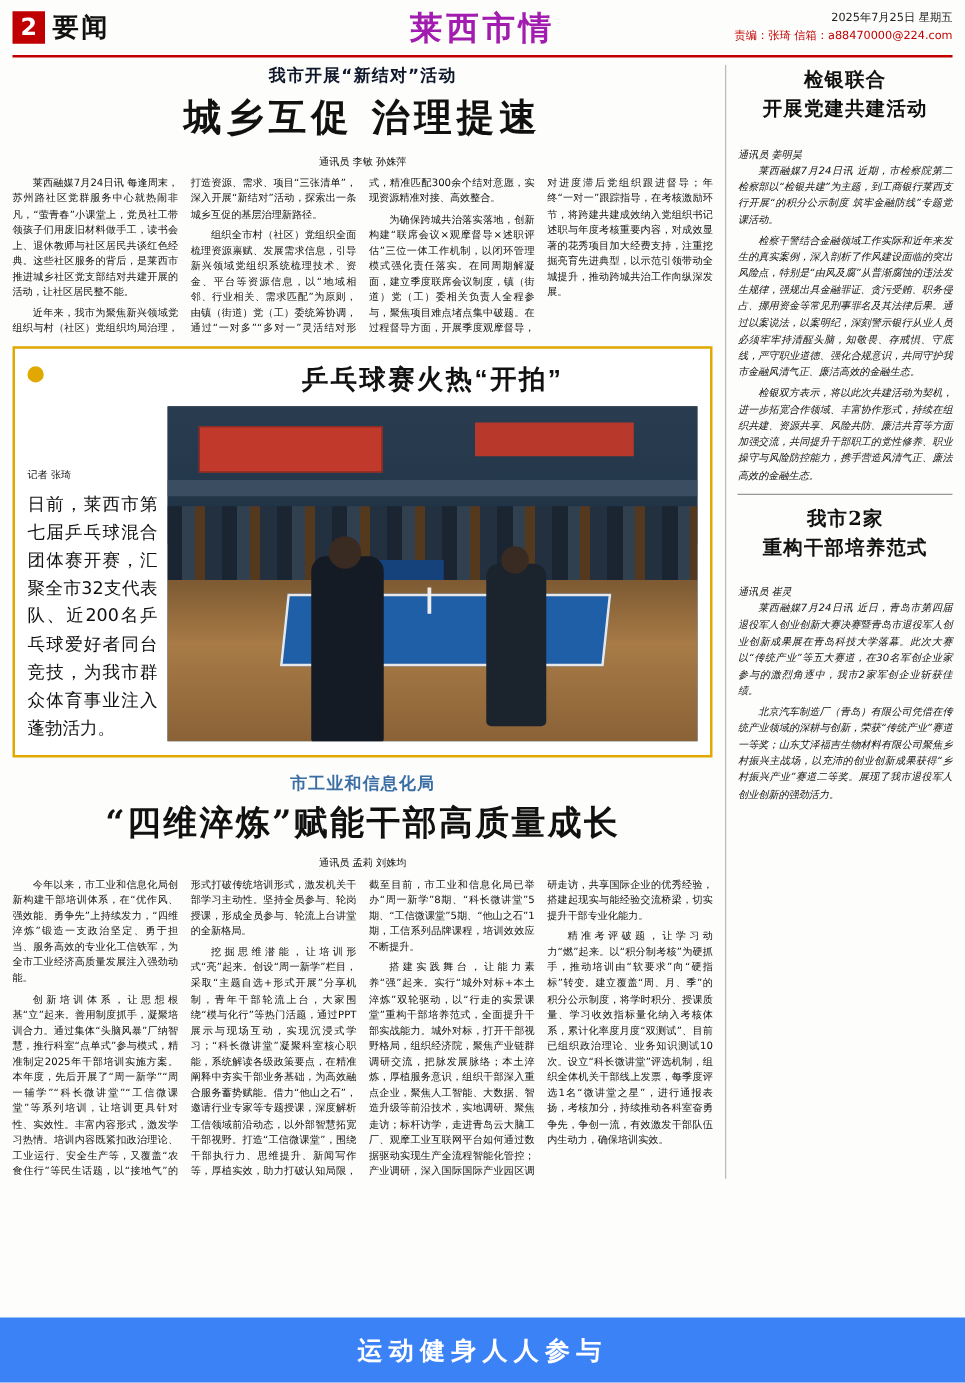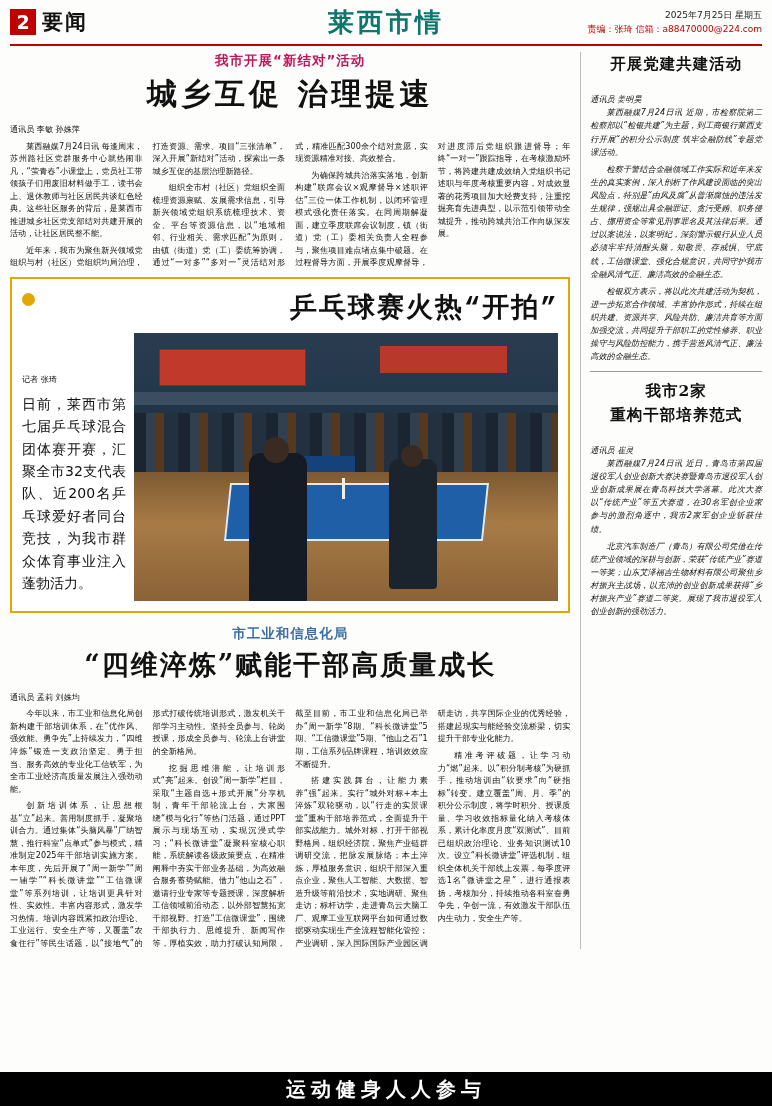--- a/index.html
+++ b/index.html
@@ -17,53 +17,53 @@
   .masthead{display:flex;align-items:center;height:44px;border-bottom:2px solid #c00000;position:relative;}
   .page-badge{
     width:26px;height:26px;background:#c00000;color:#fff;
     font-size:19px;font-weight:bold;display:flex;align-items:center;justify-content:center;
     margin-right:6px;
   }
   .section-name{font-family:"DejaVu Serif","Liberation Serif",serif;font-size:21px;font-weight:bold;letter-spacing:2px;}
   .paper-name{
     position:absolute;left:0;right:0;text-align:center;
     font-family:"DejaVu Serif","Liberation Serif",serif;
-    font-size:26px;font-weight:bold;color:#0f766e;letter-spacing:3px;
+    font-size:26px;font-weight:bold;color:#a21caf;letter-spacing:3px;
   }
   .masthead-right{margin-left:auto;text-align:right;font-size:9px;line-height:1.6;color:#222;z-index:2;}
   .masthead-right .red{color:#c00000;}
 
   
   .cols{display:flex;margin-top:6px;}
   .left-zone{width:568px;}
   .right-rail{width:184px;margin-left:10px;border-left:1px solid #bbb;padding-left:9px;box-sizing:border-box;}
 
   
-  .kicker{text-align:center;font-size:13.5px;color:#be185d;font-weight:bold;letter-spacing:1px;}
+  .kicker{text-align:center;font-size:13.5px;color:#0f172a;font-weight:bold;letter-spacing:1px;}
   .headline-main{
     text-align:center;font-family:"DejaVu Serif","Liberation Serif",serif;
     font-size:30px;font-weight:bold;letter-spacing:4px;margin:4px 0 8px;
   }
 
   
   .textcols{column-count:4;column-gap:10px;font-size:8.1px;line-height:1.55;text-align:justify;}
   .textcols p{margin:0 0 4px;text-indent:2em;}
-  .byline{font-size:8.1px;line-height:1.55;margin:0 0 4px;}
+  .byline{font-size:8.1px;line-height:1.55;margin:0 0 4px;text-align:center;}
 
   
   .feature{
     margin-top:8px;border:2px solid #e0a800;padding:8px 10px 10px;
     display:flex;position:relative;background:#fff;
   }
   .feature .dot{width:13px;height:13px;border-radius:50%;background:#e0a800;position:absolute;left:10px;top:14px;}
   .feature-left{width:112px;padding-right:8px;box-sizing:border-box;font-size:8.1px;line-height:1.6;padding-top:86px;}
   .feature-main{flex:1;}
   .feature-title{
-    text-align:right;font-family:Liberation Mono, monospace;
-    font-size:27px;font-weight:bold;letter-spacing:2px;margin:2px 0 8px;
+    text-align:center;font-family:Liberation Sans, sans-serif;
+    font-size:21px;font-weight:bold;letter-spacing:2px;margin:2px 0 8px;
   }
   .photo{
     width:100%;height:268px;position:relative;overflow:hidden;background:#20303f;
   }
   
   .photo .wall{position:absolute;left:0;top:0;width:100%;height:41%;
     background:linear-gradient(#2a3c50,#24384b 55%,#1d2f40);}
   .photo .banner{position:absolute;left:6%;top:6%;width:34%;height:13%;background:#c1392b;border:1px solid #8d2a20;}
   .photo .banner2{position:absolute;left:58%;top:5%;width:30%;height:10%;background:#b8392c;}
   .photo .shelf{position:absolute;left:0;top:22%;width:100%;height:5%;background:#3a4d61;}
@@ -92,21 +92,21 @@
   .rail-head{
     text-align:center;font-family:"DejaVu Serif","Liberation Serif",serif;
     font-size:15.5px;font-weight:bold;line-height:1.5;letter-spacing:1px;
   }
   .rail-body{font-size:8.1px;line-height:1.62;text-align:justify;margin-top:18px;font-style:italic;}
   .rail-body p{margin:0 0 4px;text-indent:2em;}
   .rail-sep{border-top:1px solid #999;margin:8px 0 7px;}
 
   
   .footer{
-    position:absolute;left:0;bottom:0;width:772px;height:34px;background:#000000;
+    position:absolute;left:0;bottom:0;width:772px;height:52px;background:#3b82f6;
     display:flex;align-items:center;justify-content:center;gap:46px;
   }
   .footer span{
     color:#fff;font-family:"DejaVu Serif","Liberation Serif",serif;
     font-size:20px;font-weight:bold;letter-spacing:5px;
   }
 </style>
 </head>
 <body>
 
@@ -167,33 +167,34 @@
       </div>
 
       <div class="bottom-kicker">市工业和信息化局</div>
       <div class="bottom-head">“四维淬炼”赋能干部高质量成长</div>
       <div class="byline">通讯员 孟莉 刘姝均</div>
       <div class="textcols">
         <p>今年以来，市工业和信息化局创新构建干部培训体系，在“优作风、强效能、勇争先”上持续发力，“四维淬炼”锻造一支政治坚定、勇于担当、服务高效的专业化工信铁军，为全市工业经济高质量发展注入强劲动能。</p>
         <p>创新培训体系，让思想根基“立”起来。善用制度抓手，凝聚培训合力。通过集体“头脑风暴”厂纳智慧，推行科室“点单式”参与模式，精准制定2025年干部培训实施方案。本年度，先后开展了“周一新学”“周一辅学”“科长微讲堂”“工信微课堂”等系列培训，让培训更具针对性、实效性。丰富内容形式，激发学习热情。培训内容既紧扣政治理论、工业运行、安全生产等，又覆盖“农食住行”等民生话题，以“接地气”的形式打破传统培训形式，激发机关干部学习主动性。坚持全员参与、轮岗授课，形成全员参与、轮流上台讲堂的全新格局。</p>
         <p>挖掘思维潜能，让培训形式“亮”起来。创设“周一新学”栏目，采取“主题自选+形式开展”分享机制，青年干部轮流上台，大家围绕“模与化行”等热门活题，通过PPT展示与现场互动，实现沉浸式学习；“科长微讲堂”凝聚科室核心职能，系统解读各级政策要点，在精准阐释中夯实干部业务基础，为高效融合服务蓄势赋能。借力“他山之石”，邀请行业专家等专题授课，深度解析工信领域前沿动态，以外部智慧拓宽干部视野。打造“工信微课堂”，围绕干部执行力、思维提升、新闻写作等，厚植实效，助力打破认知局限，截至目前，市工业和信息化局已举办“周一新学”8期、“科长微讲堂”5期、“工信微课堂”5期、“他山之石”1期，工信系列品牌课程，培训效效应不断提升。</p>
         <p>搭建实践舞台，让能力素养“强”起来。实行“城外对标+本土淬炼”双轮驱动，以“行走的实景课堂”重构干部培养范式，全面提升干部实战能力。城外对标，打开干部视野格局，组织经济院，聚焦产业链群调研交流，把脉发展脉络；本土淬炼，厚植服务意识，组织干部深入重点企业，聚焦人工智能、大数据、智造升级等前沿技术，实地调研、聚焦走访；标杆访学，走进青岛云大脑工厂、观摩工业互联网平台如何通过数据驱动实现生产全流程智能化管控；产业调研，深入国际国际产业园区调研走访，共享国际企业的优秀经验，搭建起现实与能经验交流桥梁，切实提升干部专业化能力。</p>
-        <p>精准考评破题，让学习动力“燃”起来。以“积分制考核”为硬抓手，推动培训由“软要求”向“硬指标”转变。建立覆盖“周、月、季”的积分公示制度，将学时积分、授课质量、学习收效指标量化纳入考核体系，累计化率度月度“双测试”、目前已组织政治理论、业务知识测试10次。设立“科长微讲堂”评选机制，组织全体机关干部线上发票，每季度评选1名“微讲堂之星”，进行通报表扬，考核加分，持续推动各科室奋勇争先，争创一流，有效激发干部队伍内生动力，安全生产等。</p>
+        <p>精准考评破题，让学习动力“燃”起来。以“积分制考核”为硬抓手，推动培训由“软要求”向“硬指标”转变。建立覆盖“周、月、季”的积分公示制度，将学时积分、授课质量、学习收效指标量化纳入考核体系，累计化率度月度“双测试”、目前已组织政治理论、业务知识测试10次。设立“科长微讲堂”评选机制，组织全体机关干部线上发票，每季度评选1名“微讲堂之星”，进行通报表扬，考核加分，持续推动各科室奋勇争先，争创一流，有效激发干部队伍内生动力，确保培训实效。</p>
       </div>
     </div>
 
     <div class="right-rail">
 
       <div class="rail-head">
+        <div>检银联合</div>
         <div>开展党建共建活动</div>
       </div>
       <div class="rail-body">
         <div>通讯员 姜明昊</div>
         <p>莱西融媒7月24日讯 近期，市检察院第二检察部以“检银共建”为主题，到工商银行莱西支行开展“的积分公示制度 筑牢金融防线”专题党课活动。</p>
-        <p>检察干警结合金融领域工作实际和近年来发生的真实案例，深入剖析了作风建设面临的突出风险点，特别是“由风及腐”从普渐腐蚀的违法发生规律，强规出具金融罪证、贪污受贿、职务侵占、挪用资金等常见刑事罪名及其法律后果。通过以案说法，以案明纪，深刻警示银行从业人员必须牢牢持清醒头脑，知敬畏、存戒惧、守底线，工信微课堂、强化合规意识，共同守护我市金融风清气正、廉洁高效的金融生态。</p>
+        <p>检察干警结合金融领域工作实际和近年来发生的真实案例，深入剖析了作风建设面临的突出风险点，特别是“由风及腐”从普渐腐蚀的违法发生规律，强规出具金融罪证、贪污受贿、职务侵占、挪用资金等常见刑事罪名及其法律后果。通过以案说法，以案明纪，深刻警示银行从业人员必须牢牢持清醒头脑，知敬畏、存戒惧、守底线，严守职业道德、强化合规意识，共同守护我市金融风清气正、廉洁高效的金融生态。</p>
         <p>检银双方表示，将以此次共建活动为契机，进一步拓宽合作领域、丰富协作形式，持续在组织共建、资源共享、风险共防、廉洁共育等方面加强交流，共同提升干部职工的党性修养、职业操守与风险防控能力，携手营造风清气正、廉法高效的金融生态。</p>
       </div>
 
       <div class="rail-sep"></div>
 
       <div class="rail-head">
         <div>我市2家</div>
         <div>重构干部培养范式</div>
       </div>
       <div class="rail-body">

